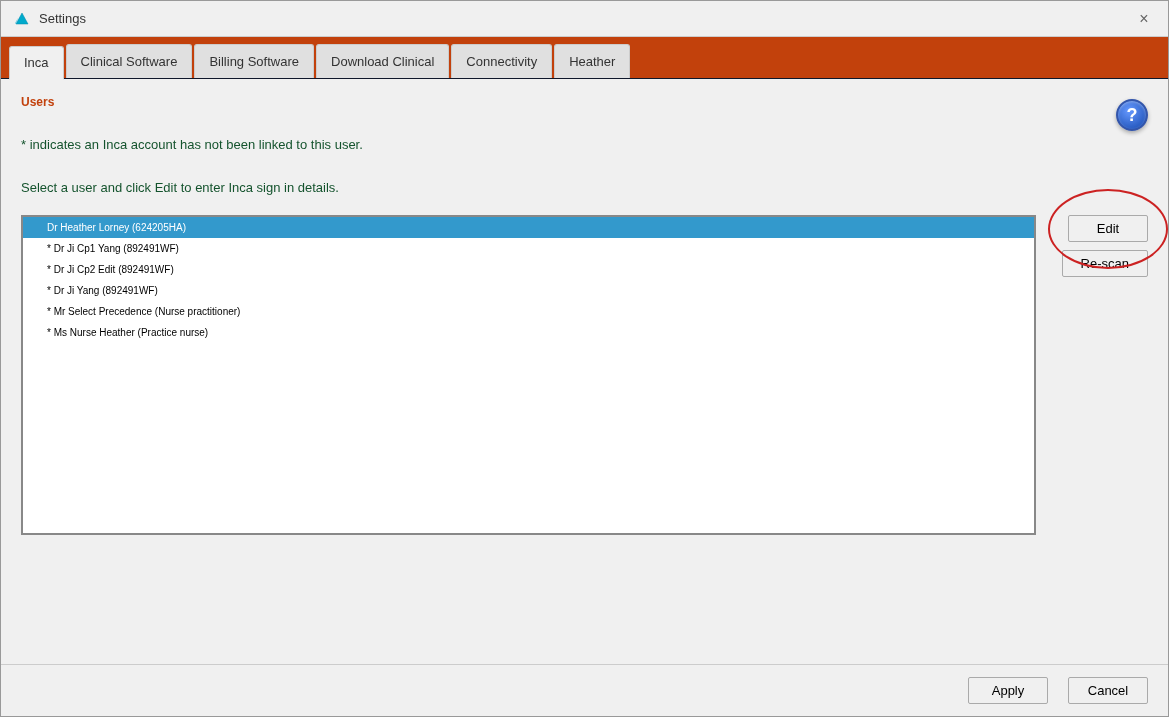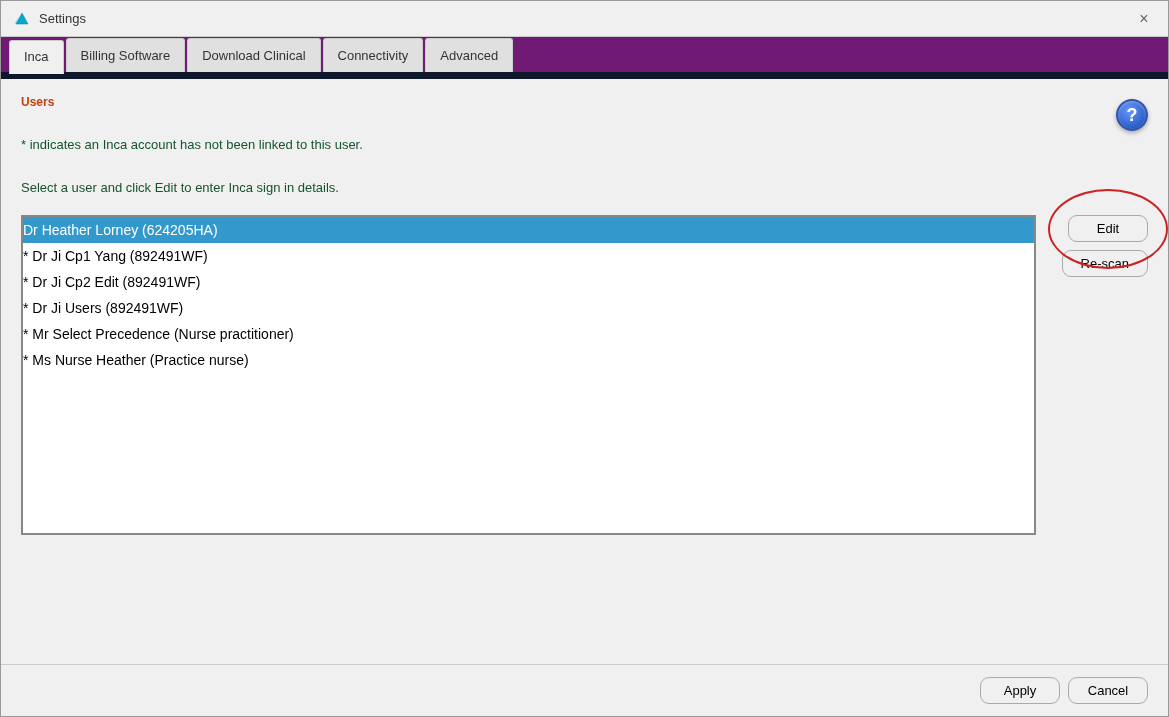--- a/index.html
+++ b/index.html
@@ -59,25 +59,25 @@
       align-items: center;
       justify-content: center;
       cursor: pointer;
       font-size: 16px;
       color: #666;
       border: none;
       background: transparent;
     }
 
     .tabs-bar {
-      background: #701a75;
+      background: #c2410c;
       display: flex;
       align-items: flex-end;
       padding: 0 8px;
-      border-bottom: 7px solid #0f172a;
+      border-bottom: 1px solid #0f172a;
       height: 42px;
     }
 
     .tab {
       padding: 6px 14px;
       border: 1px solid #ccc;
       border-bottom: none;
       background: #e0e0e0;
       cursor: pointer;
       margin-right: 2px;
@@ -129,23 +129,23 @@
     .list-box {
       flex: 1;
       border: 2px solid #888;
       background: white;
       overflow-y: auto;
       min-height: 280px;
       max-height: 320px;
     }
 
     .list-item {
-      padding: 5px 0;
-      cursor: pointer;
-      font-size: 14px;
+      padding: 5px 24px;
+      cursor: pointer;
+      font-size: 10px;
       color: #000;
       white-space: nowrap;
     }
 
     .list-item.selected {
       background: #3399cc;
       color: white;
     }
 
     .right-panel {
@@ -189,34 +189,34 @@
       pointer-events: none;
       top: 50%;
       left: 50%;
       transform: translate(-50%, -50%);
     }
 
     .action-btn {
       padding: 5px 18px;
       background: #f0f0f0;
       border: 1px solid #aaa;
-      border-radius: 9px;
+      border-radius: 2px;
       cursor: pointer;
       font-size: 13px;
       color: #000;
       min-width: 80px;
       text-align: center;
     }
 
     .bottom-bar {
       display: flex;
       justify-content: flex-end;
       padding: 12px 20px;
       border-top: 1px solid #ccc;
-      gap: 8px;
+      gap: 20px;
       background: #f0f0f0;
     }
 
     .header-row {
       display: flex;
       align-items: flex-start;
       justify-content: space-between;
     }
 
     .header-info {
@@ -247,24 +247,25 @@
         <path d="M3 14 L9 3 L15 14 Z" fill="#00aacc" stroke="#0088aa" stroke-width="0.5"></path>
         <path d="M2 13 L5 8 L3 14 Z" fill="#22bbdd" opacity="0.6"></path>
       </svg>
       <span class="title-text">Settings</span>
     </div>
     <button class="close-btn">×</button>
   </div>
 
   <div class="tabs-bar">
     <div class="tab active">Inca</div>
+    <div class="tab">Clinical Software</div>
     <div class="tab">Billing Software</div>
     <div class="tab">Download Clinical</div>
     <div class="tab">Connectivity</div>
-    <div class="tab">Advanced</div>
+    <div class="tab">Heather</div>
   </div>
 
   <div class="content">
 
     <div class="header-row">
       <div class="header-info">
         <div class="section-title">Users</div>
         <div class="description">* indicates an Inca account has not been linked to this user.</div>
         <div class="description">Select a user and click Edit to enter Inca sign in details.</div>
       </div>
@@ -272,21 +273,21 @@
         <button class="help-btn">?</button>
       </div>
     </div>
 
     <div class="main-area">
 
       <div class="list-box">
         <div class="list-item selected">Dr Heather Lorney (624205HA)</div>
         <div class="list-item">* Dr Ji Cp1 Yang (892491WF)</div>
         <div class="list-item">* Dr Ji Cp2 Edit (892491WF)</div>
-        <div class="list-item">* Dr Ji Users (892491WF)</div>
+        <div class="list-item">* Dr Ji Yang (892491WF)</div>
         <div class="list-item">* Mr Select Precedence (Nurse practitioner)</div>
         <div class="list-item">* Ms Nurse Heather (Practice nurse)</div>
       </div>
 
       <div class="right-panel">
         <div class="edit-btn-wrapper">
           <div class="edit-circle"></div>
           <button class="action-btn">Edit</button>
         </div>
         <div class="rescan-area">

